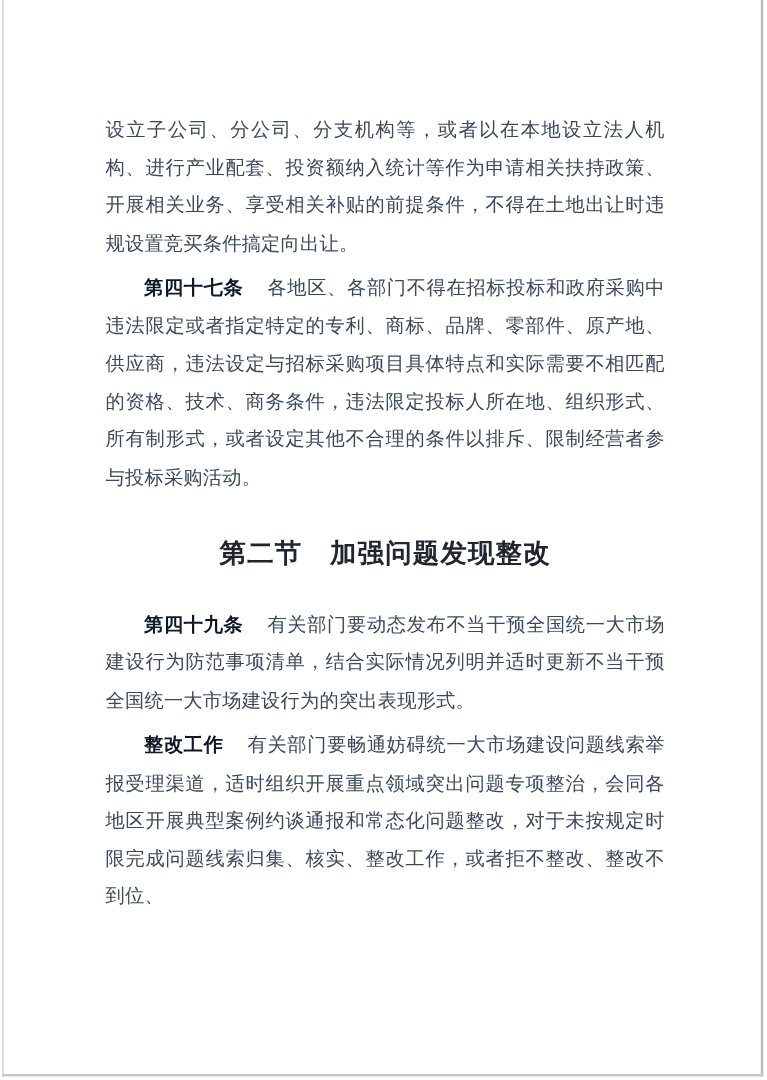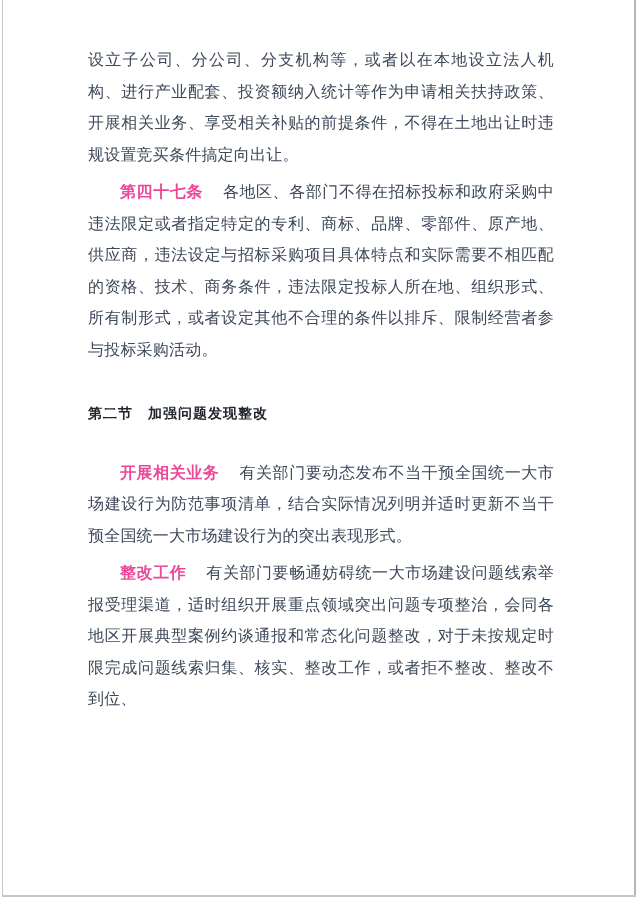--- a/index.html
+++ b/index.html
@@ -43,36 +43,36 @@
   }
   .para {
     margin: 6px 0 0 0;
     font-size: 16px;
     line-height: 31.5px;
     text-align: justify;
     color: #3d4859;
     letter-spacing: 0.2px;
   }
   .para.first {
-    margin-top: 44px;
+    margin-top: 92px;
   }
   .para.indent {
     text-indent: 32px;
   }
   .term {
     font-weight: bold;
-    color: #ec4899;
+    color: #0f172a;
     margin-right: 20px;
   }
   .section-heading {
     margin: 33px 0 27px 0;
-    font-size: 14px;
+    font-size: 22px;
     line-height: 31.5px;
     font-weight: bold;
-    text-align: left;
+    text-align: center;
     color: #20252e;
     letter-spacing: 1px;
   }
 </style>
 </head>
 <body>
 
 <div class="page-surface"></div>
 <div class="page-border-left"></div>
 <div class="page-border-right"></div>
@@ -83,20 +83,20 @@
   <p class="para first">设立子公司、分公司、分支机构等，或者以在本地设立法人机构、进行产业配套、投资额纳入统计等作为申请相关扶持政策、开展相关业务、享受相关补贴的前提条件，不得在土地出让时违规设置竞买条件搞定向出让。</p>
 
   <p class="para indent">
     <span class="term">第四十七条</span><span>各地区、各部门不得在招标投标和政府采购中违法限定或者指定特定的专利、商标、品牌、零部件、原产地、供应商，违法设定与招标采购项目具体特点和实际需要不相匹配的资格、技术、商务条件，违法限定投标人所在地、组织形式、所有制形式，或者设定其他不合理的条件以排斥、限制经营者参与投标采购活动。</span>
   </p>
 
 
   <h2 class="section-heading">第二节　加强问题发现整改</h2>
 
   <p class="para indent">
-    <span class="term">开展相关业务</span><span>有关部门要动态发布不当干预全国统一大市场建设行为防范事项清单，结合实际情况列明并适时更新不当干预全国统一大市场建设行为的突出表现形式。</span>
+    <span class="term">第四十九条</span><span>有关部门要动态发布不当干预全国统一大市场建设行为防范事项清单，结合实际情况列明并适时更新不当干预全国统一大市场建设行为的突出表现形式。</span>
   </p>
 
   <p class="para indent">
     <span class="term">整改工作</span><span>有关部门要畅通妨碍统一大市场建设问题线索举报受理渠道，适时组织开展重点领域突出问题专项整治，会同各地区开展典型案例约谈通报和常态化问题整改，对于未按规定时限完成问题线索归集、核实、整改工作，或者拒不整改、整改不到位、</span>
   </p>
 
 </div>
 
 </body></html>

